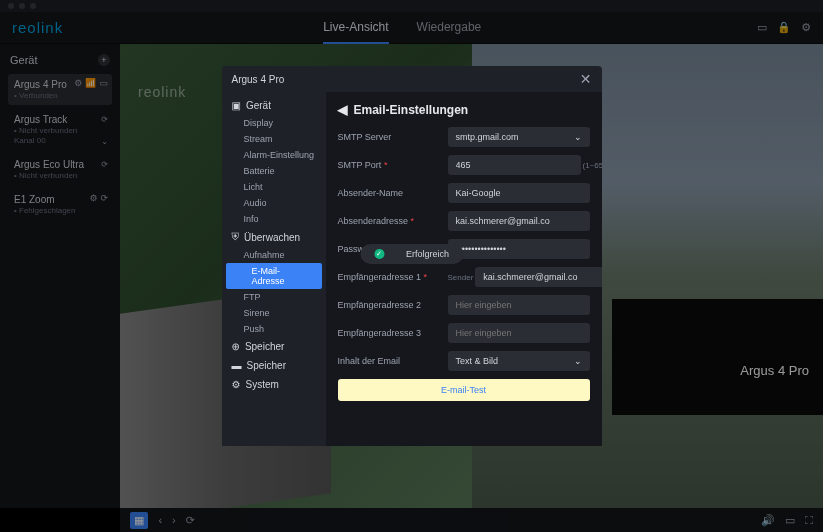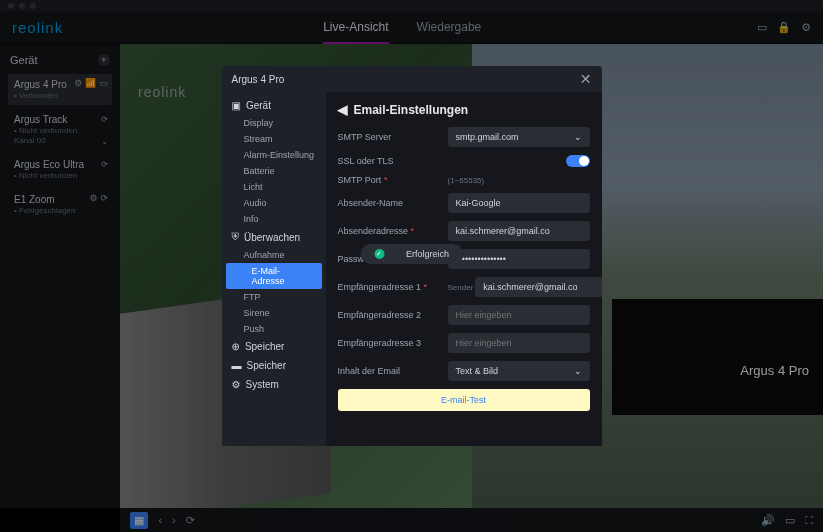--- a/index.html
+++ b/index.html
@@ -7,21 +7,21 @@
 
 
 .titlebar { height: 12px; background: #1c1f24; display: flex; align-items: center; padding-left: 8px; gap: 5px; }
 .titlebar .dot { width: 6px; height: 6px; border-radius: 50%; background: #3a3d42; }
 
 
 .header { height: 32px; background: #14161a; display: flex; align-items: center; padding: 0 12px; border-bottom: 1px solid #0a0b0d; }
 .logo { color: #00a3e0; font-size: 15px; font-weight: 500; letter-spacing: 1px; }
 .tabs { display: flex; gap: 28px; margin-left: 260px; }
 .tab { color: #9ca3af; font-size: 12px; padding: 8px 0; cursor: pointer; }
-.tab.active { color: #e5e7eb; border-bottom: 2px solid #a21caf; }
+.tab.active { color: #e5e7eb; border-bottom: 2px solid #3b82f6; }
 .header-icons { margin-left: auto; display: flex; gap: 10px; color: #9ca3af; }
 .header-icons span { cursor: pointer; font-size: 11px; }
 
 
 .main { display: flex; height: 464px; }
 
 
 .sidebar { width: 120px; background: #14161a; padding: 6px 8px; }
 .sidebar-title { display: flex; justify-content: space-between; align-items: center; padding: 4px 2px 8px; font-size: 11px; color: #d1d5db; font-weight: 500; }
 .plus { width: 12px; height: 12px; border-radius: 50%; background: #2d3138; display: flex; align-items: center; justify-content: center; font-size: 9px; cursor: pointer; }
@@ -218,25 +218,22 @@
         </div>
 
         <div class="form-row">
           <div class="form-label">SMTP Server</div>
           <div class="form-select">
               <span>smtp.gmail.com</span>
               <span>⌄</span>
             </div>
         </div>
         <div class="form-row">
-          <div class="form-label">SSL oder TLS</div>
-          <div class="toggle"></div>
-        </div>
-        <div class="form-row">
           <div class="form-label"><span>SMTP Port</span> <span class="req">*</span></div>
+          <input class="form-input small" value="465" style="">
           <span class="range-hint">(1~65535)</span>
         </div>
         <div class="form-row">
           <div class="form-label">Absender-Name</div>
           <input class="form-input" value="Kai-Google" style="">
         </div>
         <div class="form-row">
           <div class="form-label"><span>Absenderadresse</span> <span class="req">*</span></div>
           <input class="form-input" value="kai.schmerer@gmail.co" style="">
         </div>

